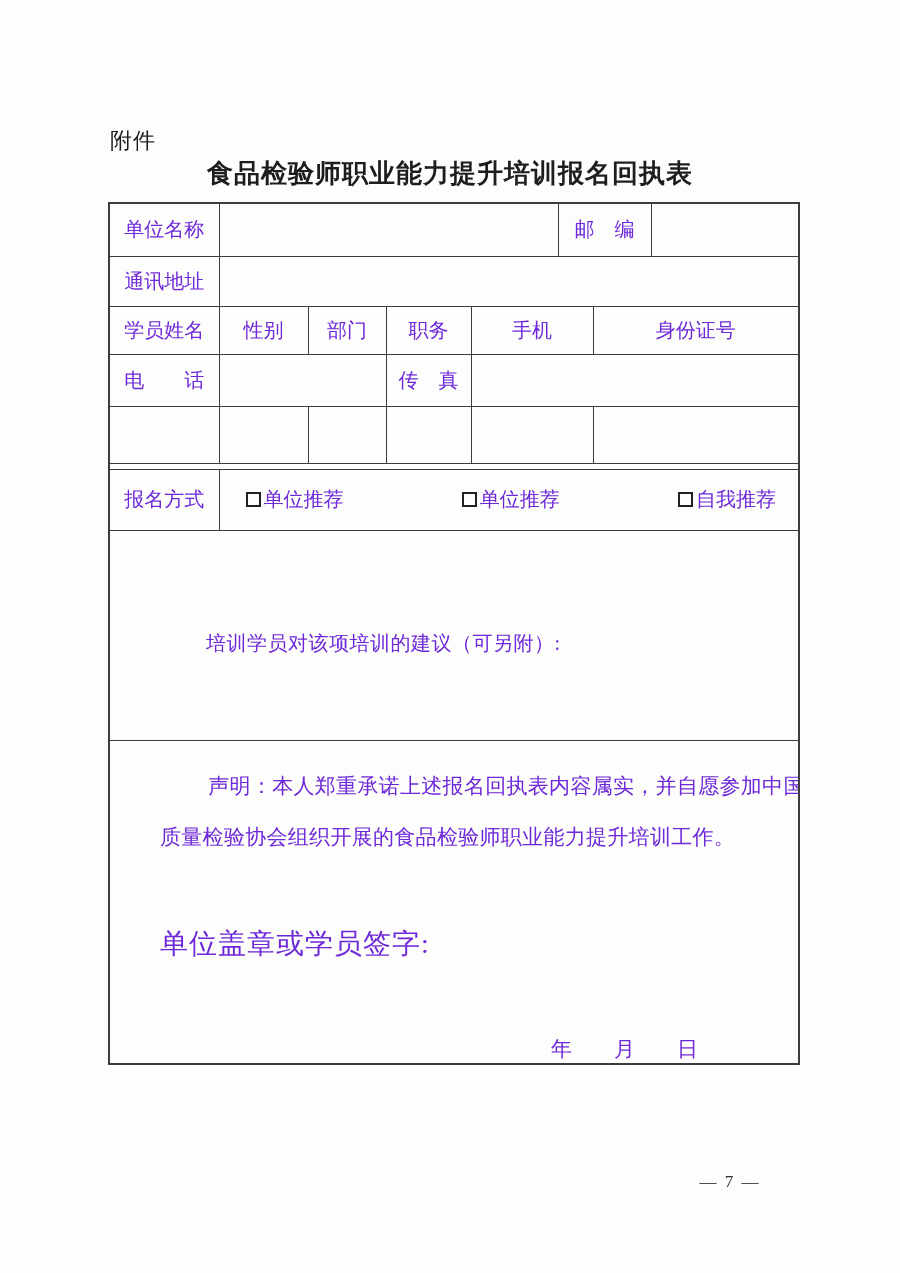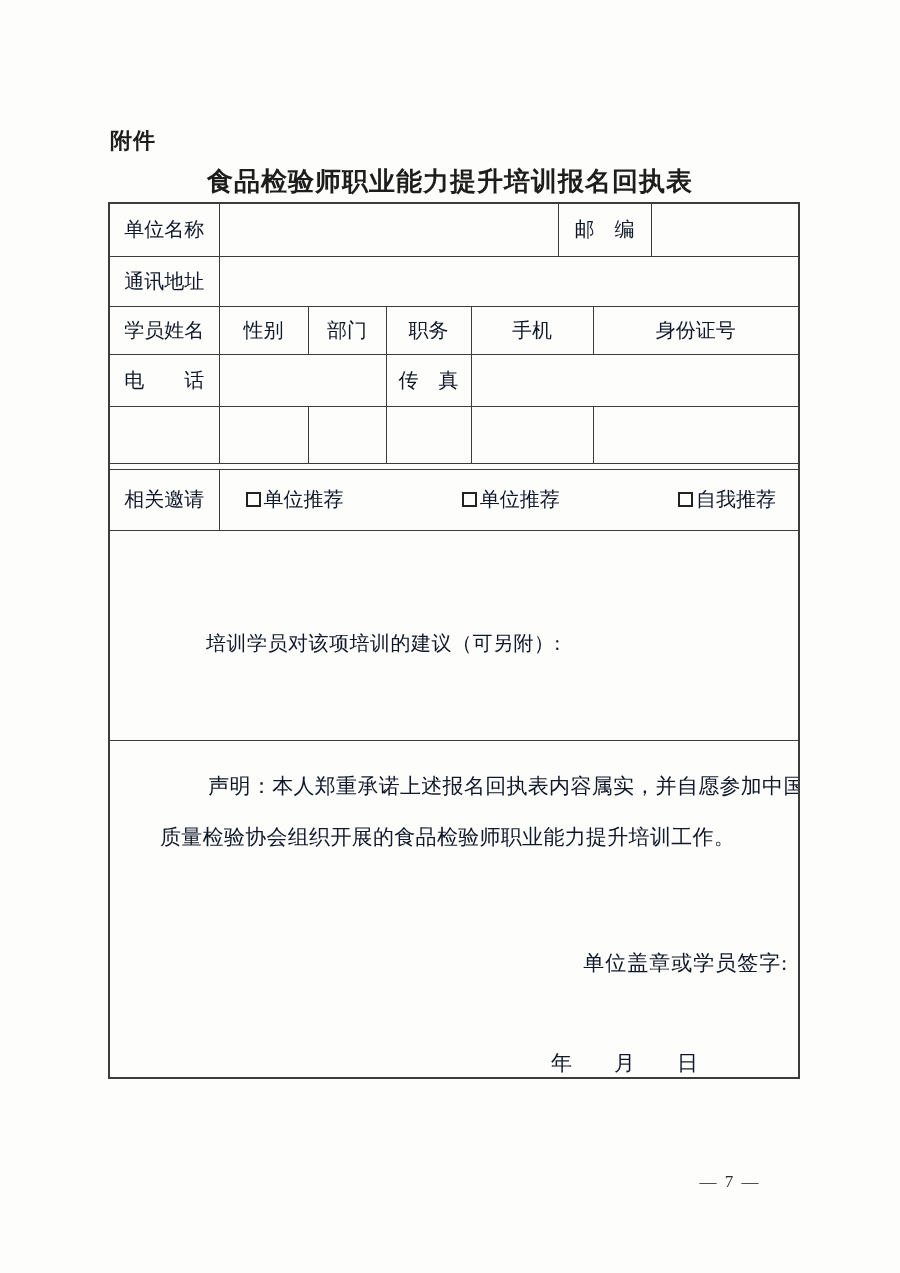--- a/index.html
+++ b/index.html
@@ -8,34 +8,34 @@
     position:relative;
     width:900px; height:1273px;
     margin:0 auto;
     background:#fdfdfb;
     color:#1d1d1d;
     font-family:"Liberation Serif","DejaVu Serif",serif;
     overflow:hidden;
   }
   .attachment {
     position:absolute; left:110px; top:126px;
-    font-size:22px; font-weight:bold; letter-spacing:1px;
+    font-size:22px; font-weight:normal; letter-spacing:1px;
   }
   .doc-title {
-    position:absolute; left:0; top:164px; width:900px;
+    position:absolute; left:0; top:156px; width:900px;
     text-align:center; font-size:26px; font-weight:bold; letter-spacing:1px;
   }
   .form-wrap { position:absolute; left:108px; top:202px; }
   table.form {
     border-collapse:collapse; table-layout:fixed; width:690px;
     border:2px solid #3c3c3c;
   }
   table.form td {
     border:1px solid #3c3c3c;
-    font-size:20px; color:#0f172a;
+    font-size:20px; color:#6d28d9;
     vertical-align:middle;
     overflow:hidden;
   }
   td.lbl { text-align:center; }
   td.top-left { vertical-align:top; text-align:left;padding-left:44px; }
   .spacer-row td { border-left:none; border-right:none; }
   .opts {
     display:flex; align-items:center; justify-content:space-between;
     padding:0 22px 0 26px;
   }
@@ -46,22 +46,22 @@
     flex:0 0 auto;
   }
   .suggestion {
     padding:16px 10px 0 8px;
     text-indent:2.2em; font-size:20px; letter-spacing:0.5px;
   }
   .decl-block { padding:20px 10px 0 6px; }
   .decl-line { font-size:21px; line-height:51px; letter-spacing:0.3px; white-space:nowrap; }
   .decl-line.first { text-indent:2.3em; }
   .sign-line {
-    margin-top:86px; text-align:right;
-    font-size:21px; letter-spacing:1px;
+    margin-top:62px; text-align:left;
+    font-size:28px; letter-spacing:1px;
   }
   .date-line {
     margin-top:72px; text-align:right; padding-right:90px;
     font-size:21px;
   }
   .page-number {
     position:absolute; left:0; top:1172px; width:900px;
     text-align:center; padding-left:560px;
     font-size:17px; color:#2e2e2e; letter-spacing:2px;
   }
@@ -125,21 +125,21 @@
         <td></td>
         <td colspan="2"></td>
         <td colspan="2"></td>
       </tr>
 
       <tr class="spacer-row" style="height:6px">
         <td colspan="8"></td>
       </tr>
 
       <tr style="height:61px">
-        <td class="lbl">相关邀请</td>
+        <td class="lbl">报名方式</td>
         <td colspan="7">
           <div class="opts">
             <span class="opt">
               <span class="cb"></span>
               <span>单位推荐</span>
             </span>
             <span class="opt">
               <span class="cb"></span>
               <span>单位推荐</span>
             </span>

